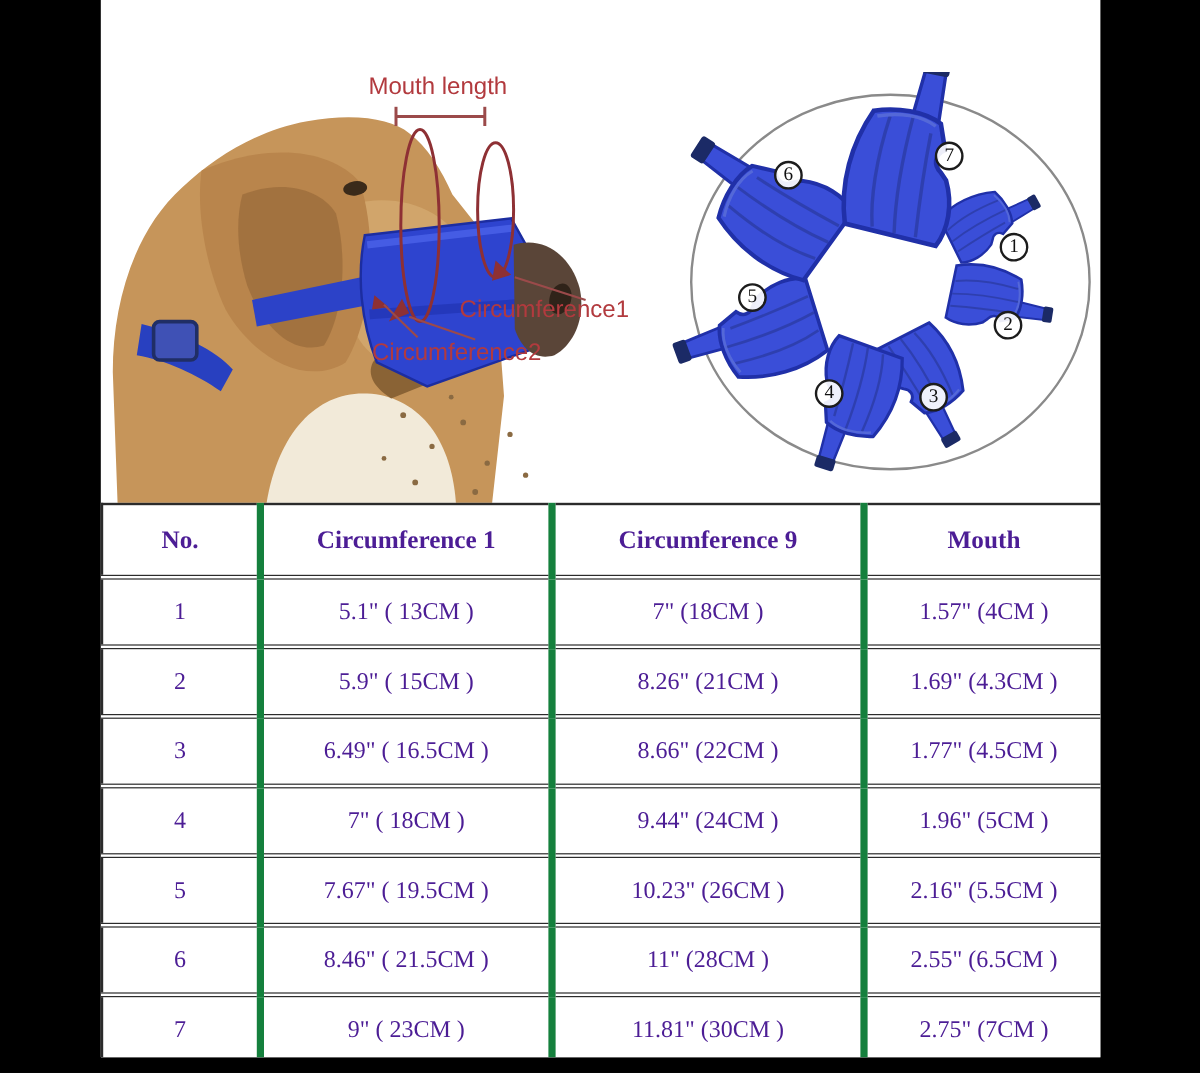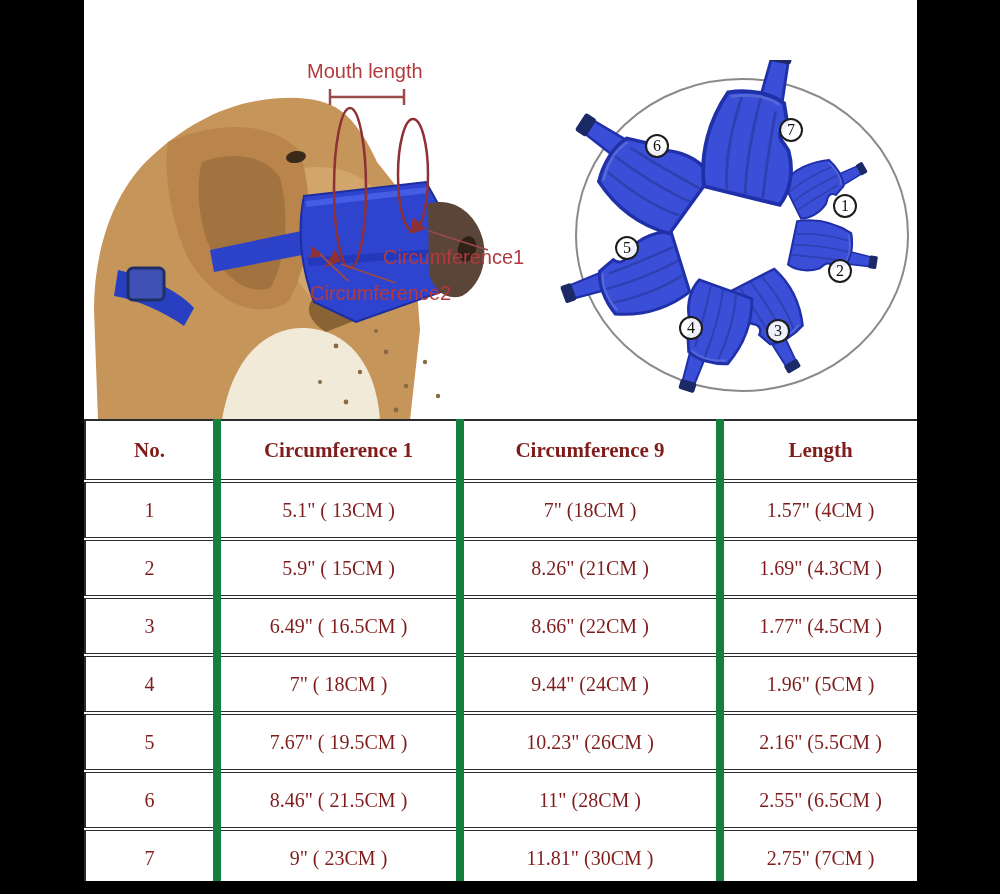--- a/index.html
+++ b/index.html
@@ -23,25 +23,25 @@
   }
 
   .ann-text {
     font-family:"Liberation Sans", sans-serif;
     fill:#b23a3e;
   }
 
   table.size-table {
     position:absolute; left:0; top:419px; width:833px;
     border-collapse:collapse; table-layout:fixed; background:#fff;
-    font-family:"Liberation Serif", serif; color:#7f1d1d;
+    font-family:"Liberation Serif", serif; color:#4c1d95;
   }
   .size-table th, .size-table td {
     text-align:center; vertical-align:middle;
-    border-left:8px solid #15803d; padding:0;
+    border-left:6px solid #15803d; padding:0;
   }
   .size-table th:first-child, .size-table td:first-child { border-left:none; }
   .size-table { border:2px solid #2b2b2b; }
   .size-table th {
     height:58px; font-size:21px; font-weight:bold;
     border-bottom:4px double #2b2b2b;
   }
   .size-table td { height:54px; font-size:20px; font-weight:normal; }
   .size-table tr.data + tr.data td { border-top:4px double #2b2b2b; }
 </style>
@@ -169,21 +169,21 @@
         <col style="width:132px">
           <col style="width:243px">
         <col style="width:260px">
           <col style="width:198px">
       </colgroup>
       <tbody>
           <tr>
         <th>No.</th>
         <th>Circumference 1</th>
         <th>Circumference 9</th>
-        <th>Length</th>
+        <th>Mouth</th>
       </tr>
       <tr class="data">
         <td>1</td>
         <td>5.1" ( 13CM )</td>
         <td>7" (18CM )</td>
         <td>1.57" (4CM )</td>
       </tr>
       <tr class="data">
         <td>2</td>
         <td>5.9" ( 15CM )</td>

